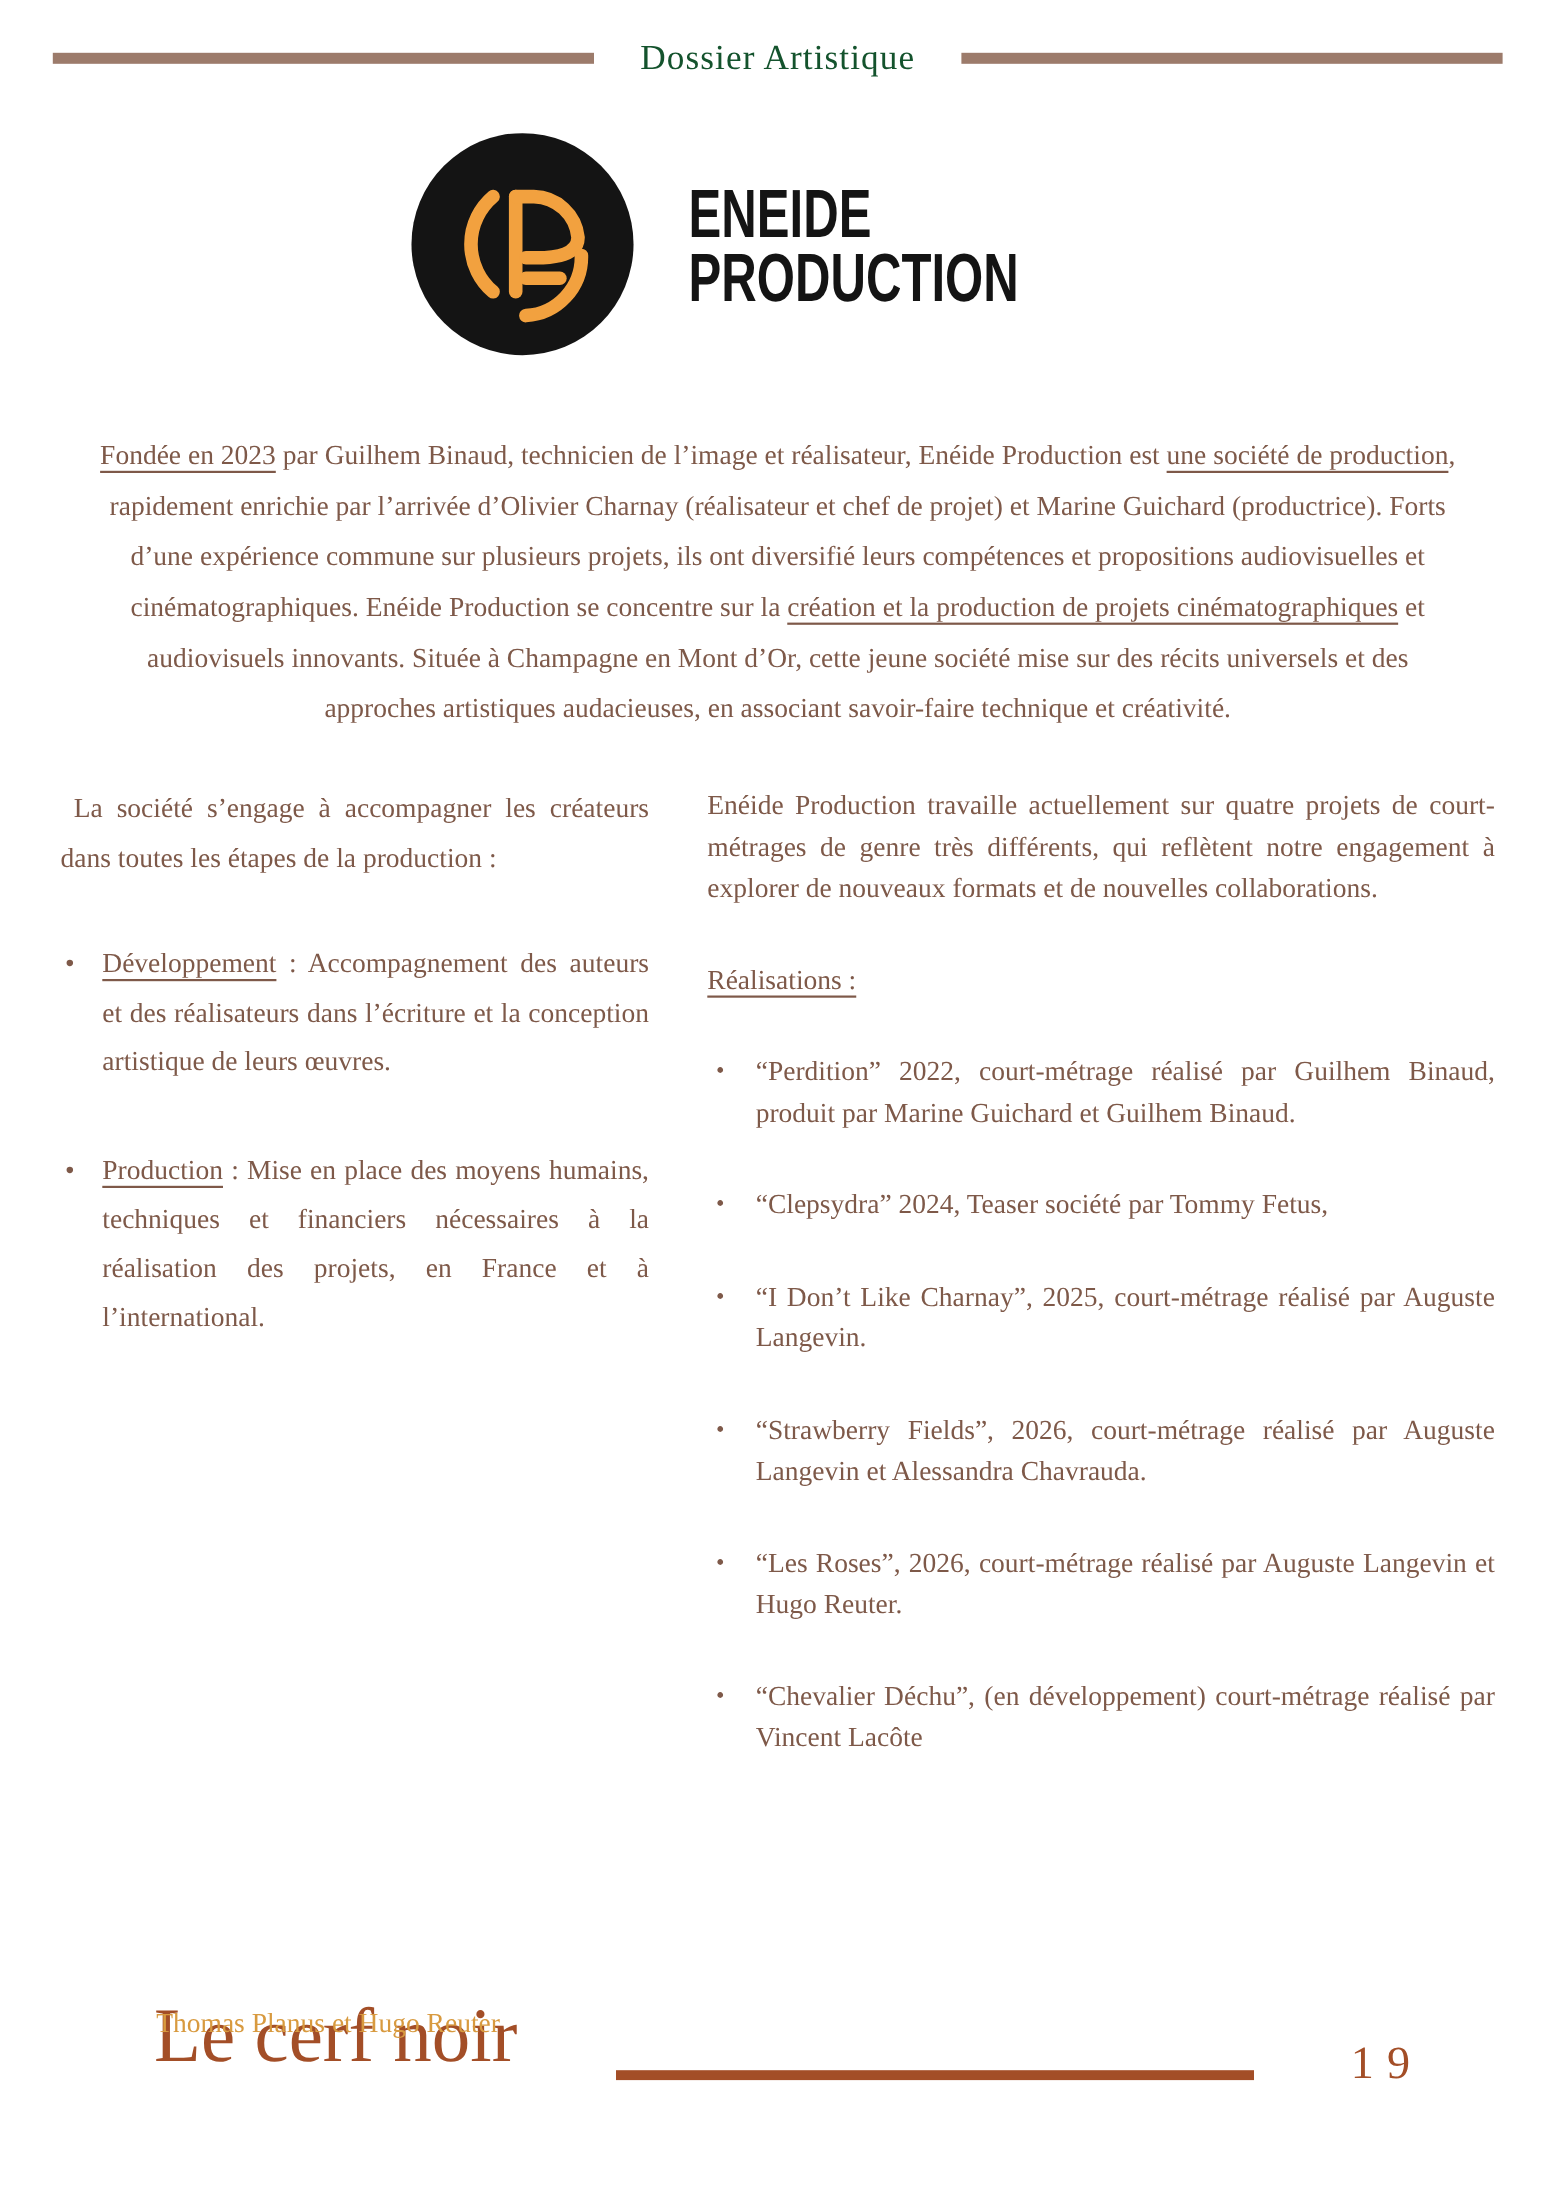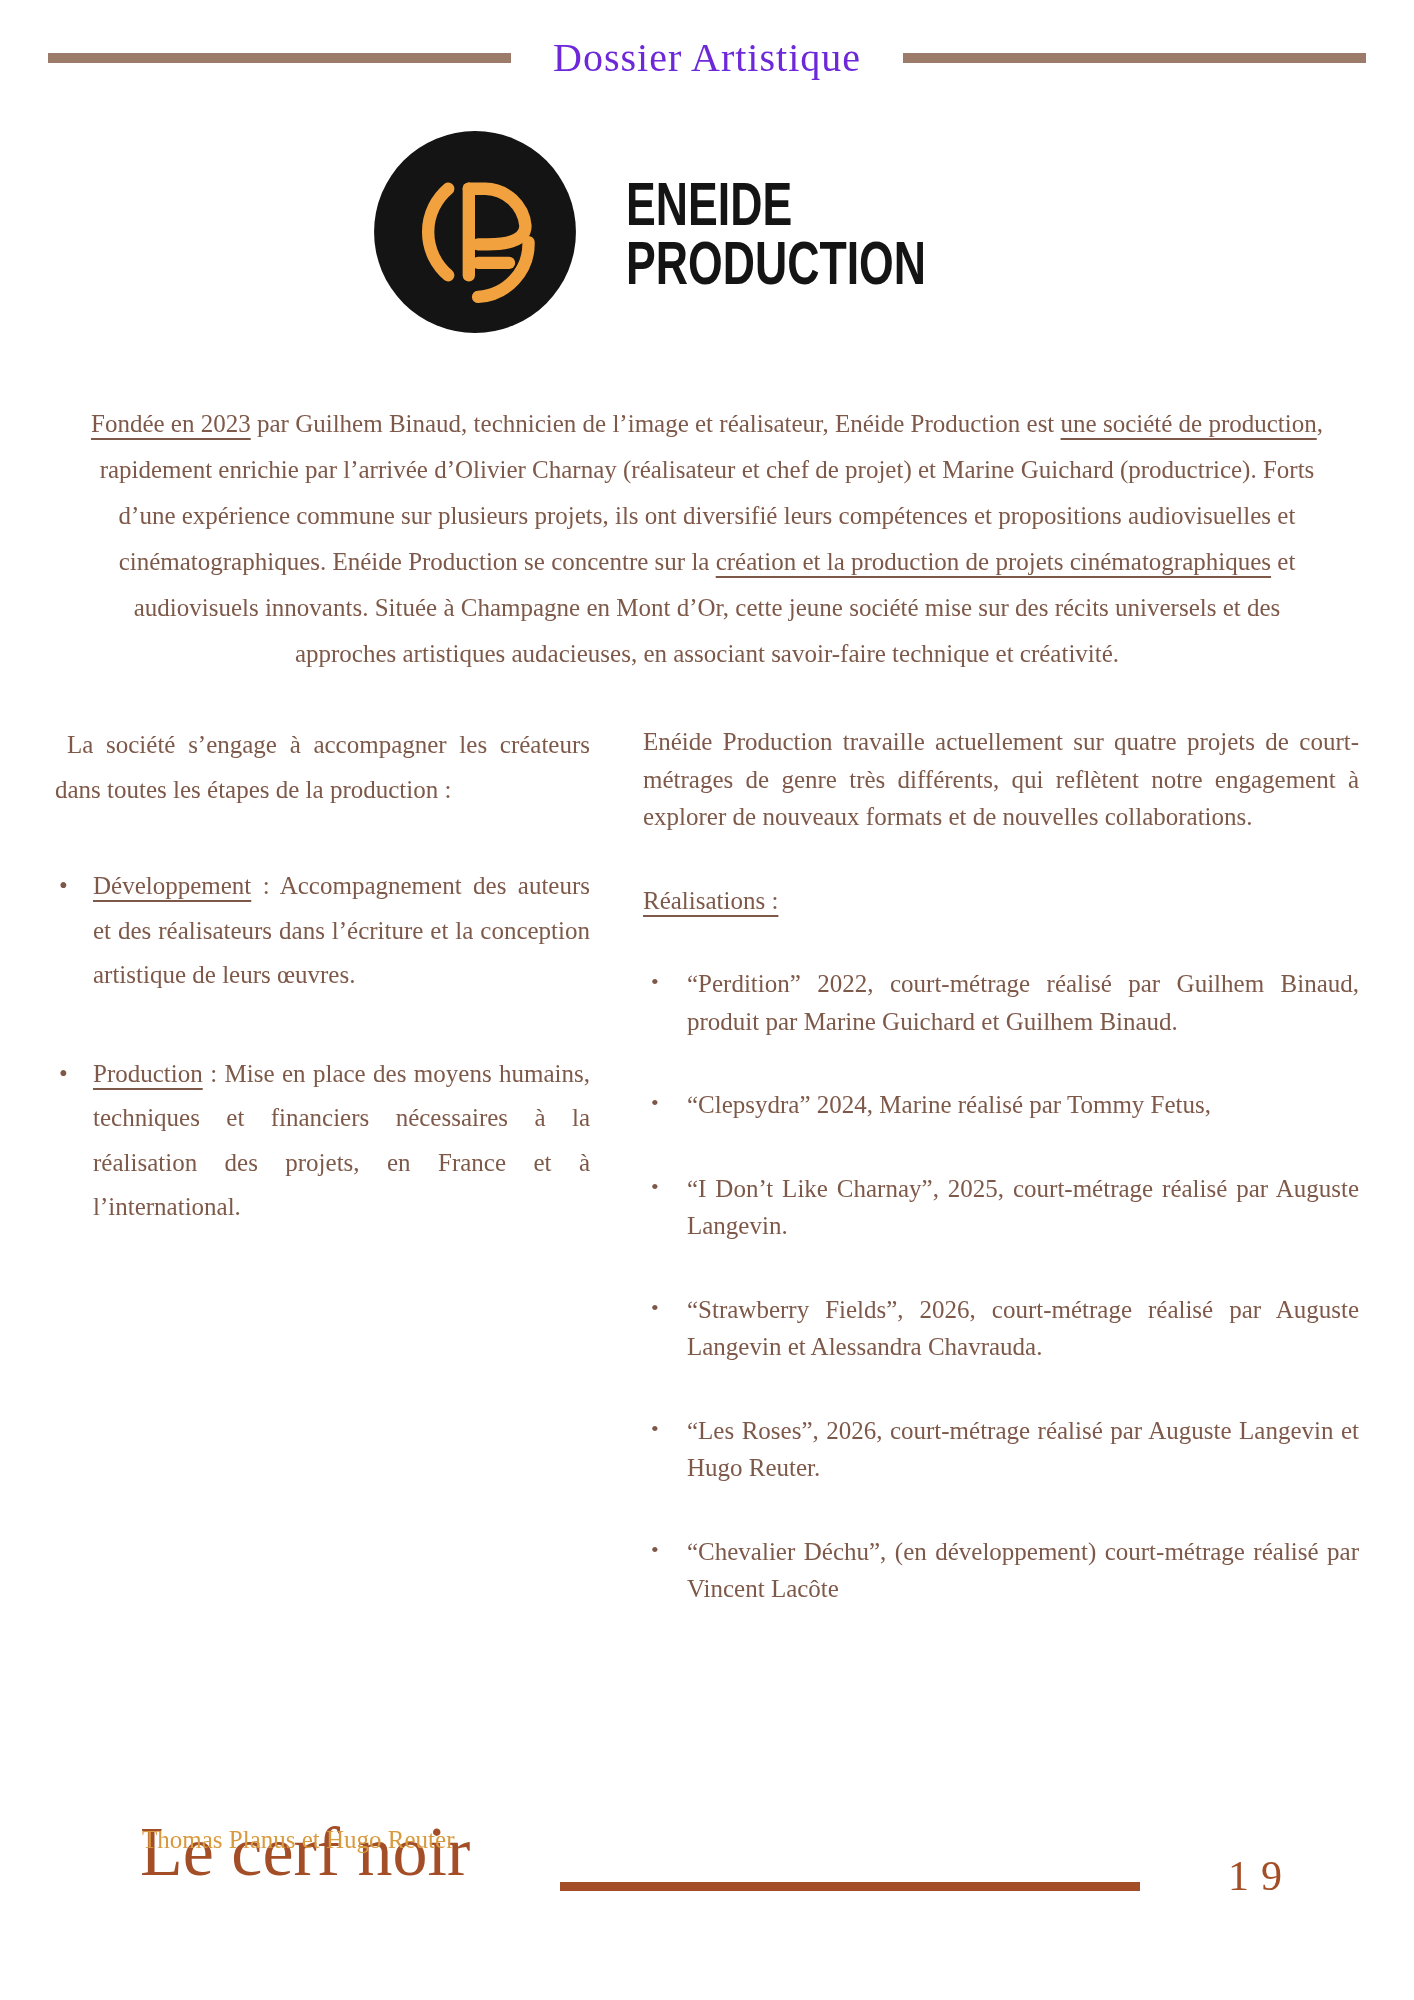--- a/index.html
+++ b/index.html
@@ -12,21 +12,21 @@
     color:#7E5949;
     overflow:hidden;
   }
   
   .header{
     display:flex;align-items:center;gap:42px;
     padding:34px 48px 0 48px;
   }
   .header .bar{flex:1;height:10px;background:#9C7B6B;}
   .header .title{
-    font-size:40px;color:#6d28d9;white-space:nowrap;
+    font-size:32px;color:#14532d;white-space:nowrap;
     letter-spacing:1px;
   }
   
   .logo-row{
     display:flex;justify-content:center;align-items:center;
     gap:48px;margin-top:48px;
   }
   .wordmark{
     font-family:"Liberation Sans", sans-serif;
     font-weight:700;color:#141414;
@@ -126,21 +126,21 @@
         <li><span class="u">Développement</span><span> : Accompagnement des auteurs et des réalisateurs dans l’écriture et la conception artistique de leurs œuvres.</span></li>
         <li><span class="u">Production</span><span> : Mise en place des moyens humains, techniques et financiers nécessaires à la réalisation des projets, en France et à l’international.</span></li>
       </ul>
     </div>
 
     <div class="col-right">
       <p class="lead">Enéide Production travaille actuellement sur quatre projets de court-métrages de genre très différents, qui reflètent notre engagement à explorer de nouveaux formats et de nouvelles collaborations.</p>
       <p class="heading"><span class="u">Réalisations :</span></p>
       <ul class="bullets">
         <li>“Perdition” 2022, court-métrage réalisé par Guilhem Binaud, produit par Marine Guichard et Guilhem Binaud.</li>
-        <li>“Clepsydra” 2024, Marine réalisé par Tommy Fetus,</li>
+        <li>“Clepsydra” 2024, Teaser société par Tommy Fetus,</li>
         <li>“I Don’t Like Charnay”, 2025, court-métrage réalisé par Auguste Langevin.</li>
         <li>“Strawberry Fields”, 2026, court-métrage réalisé par Auguste Langevin et Alessandra Chavrauda.</li>
         <li>“Les Roses”, 2026, court-métrage réalisé par Auguste Langevin et Hugo Reuter.</li>
         <li>“Chevalier Déchu”, (en développement) court-métrage réalisé par Vincent Lacôte</li>
       </ul>
     </div>
 
   </div>
 
   <div class="footer-brand">Le cerf noir</div>

